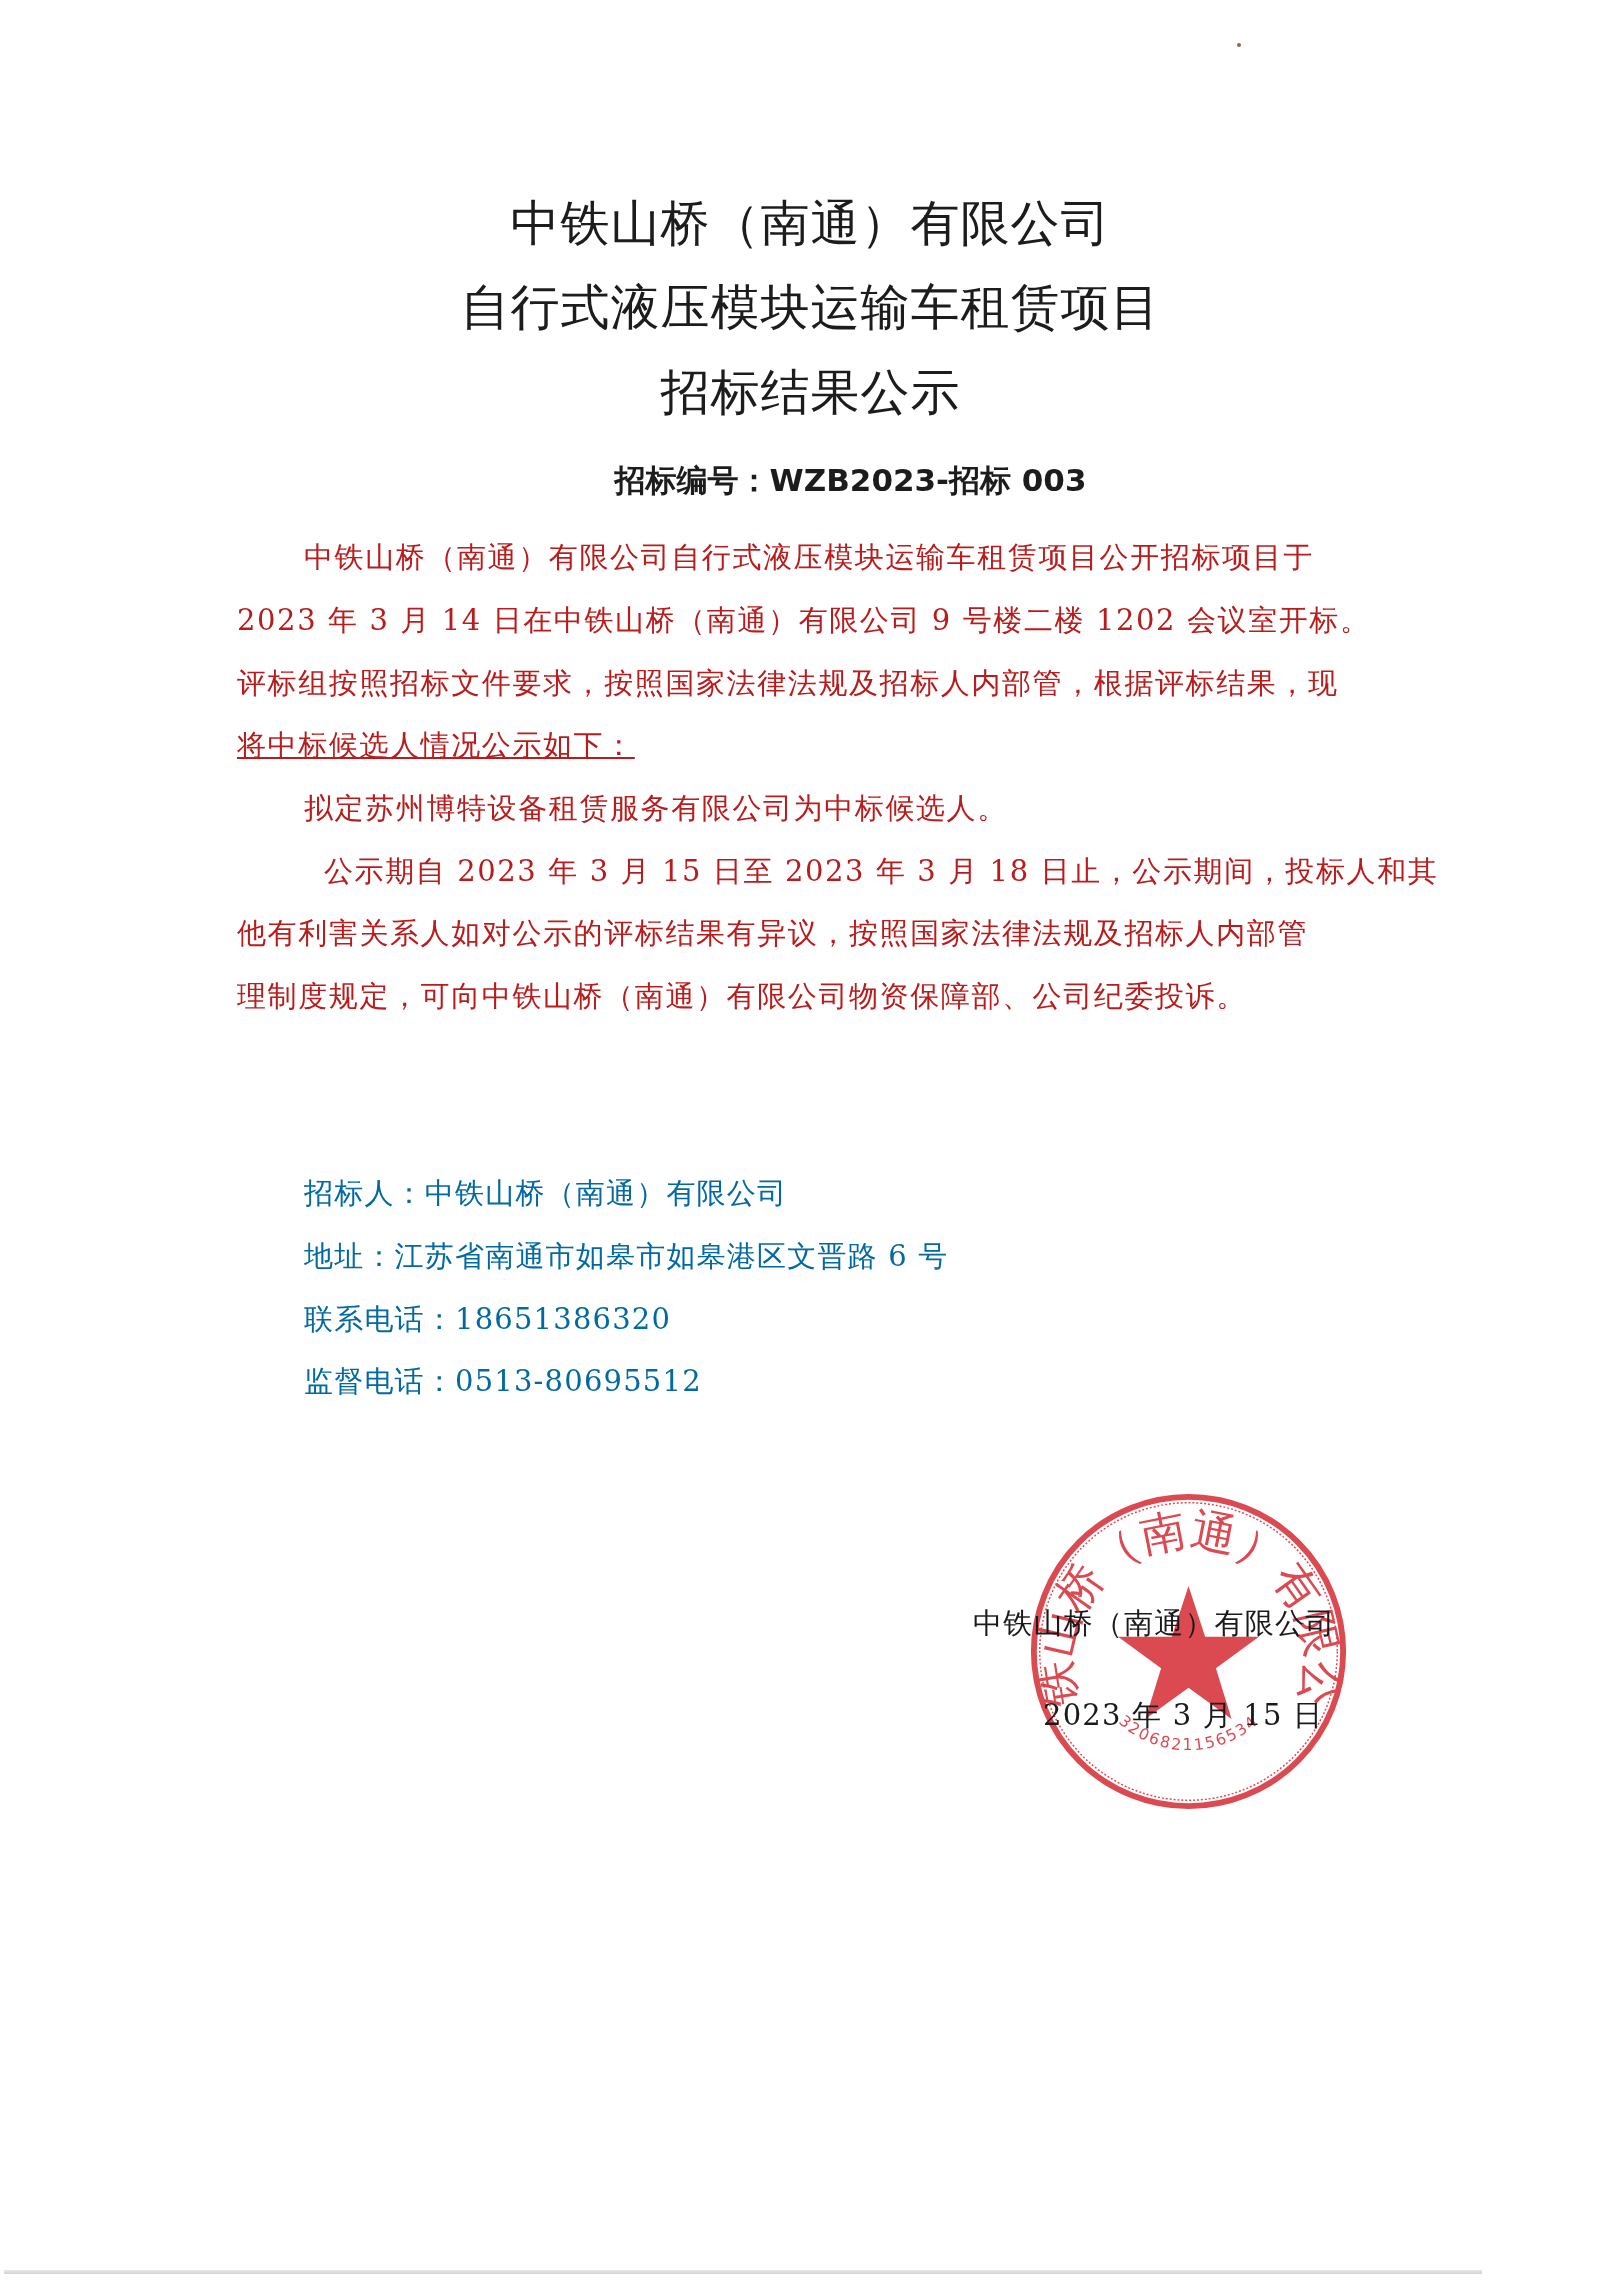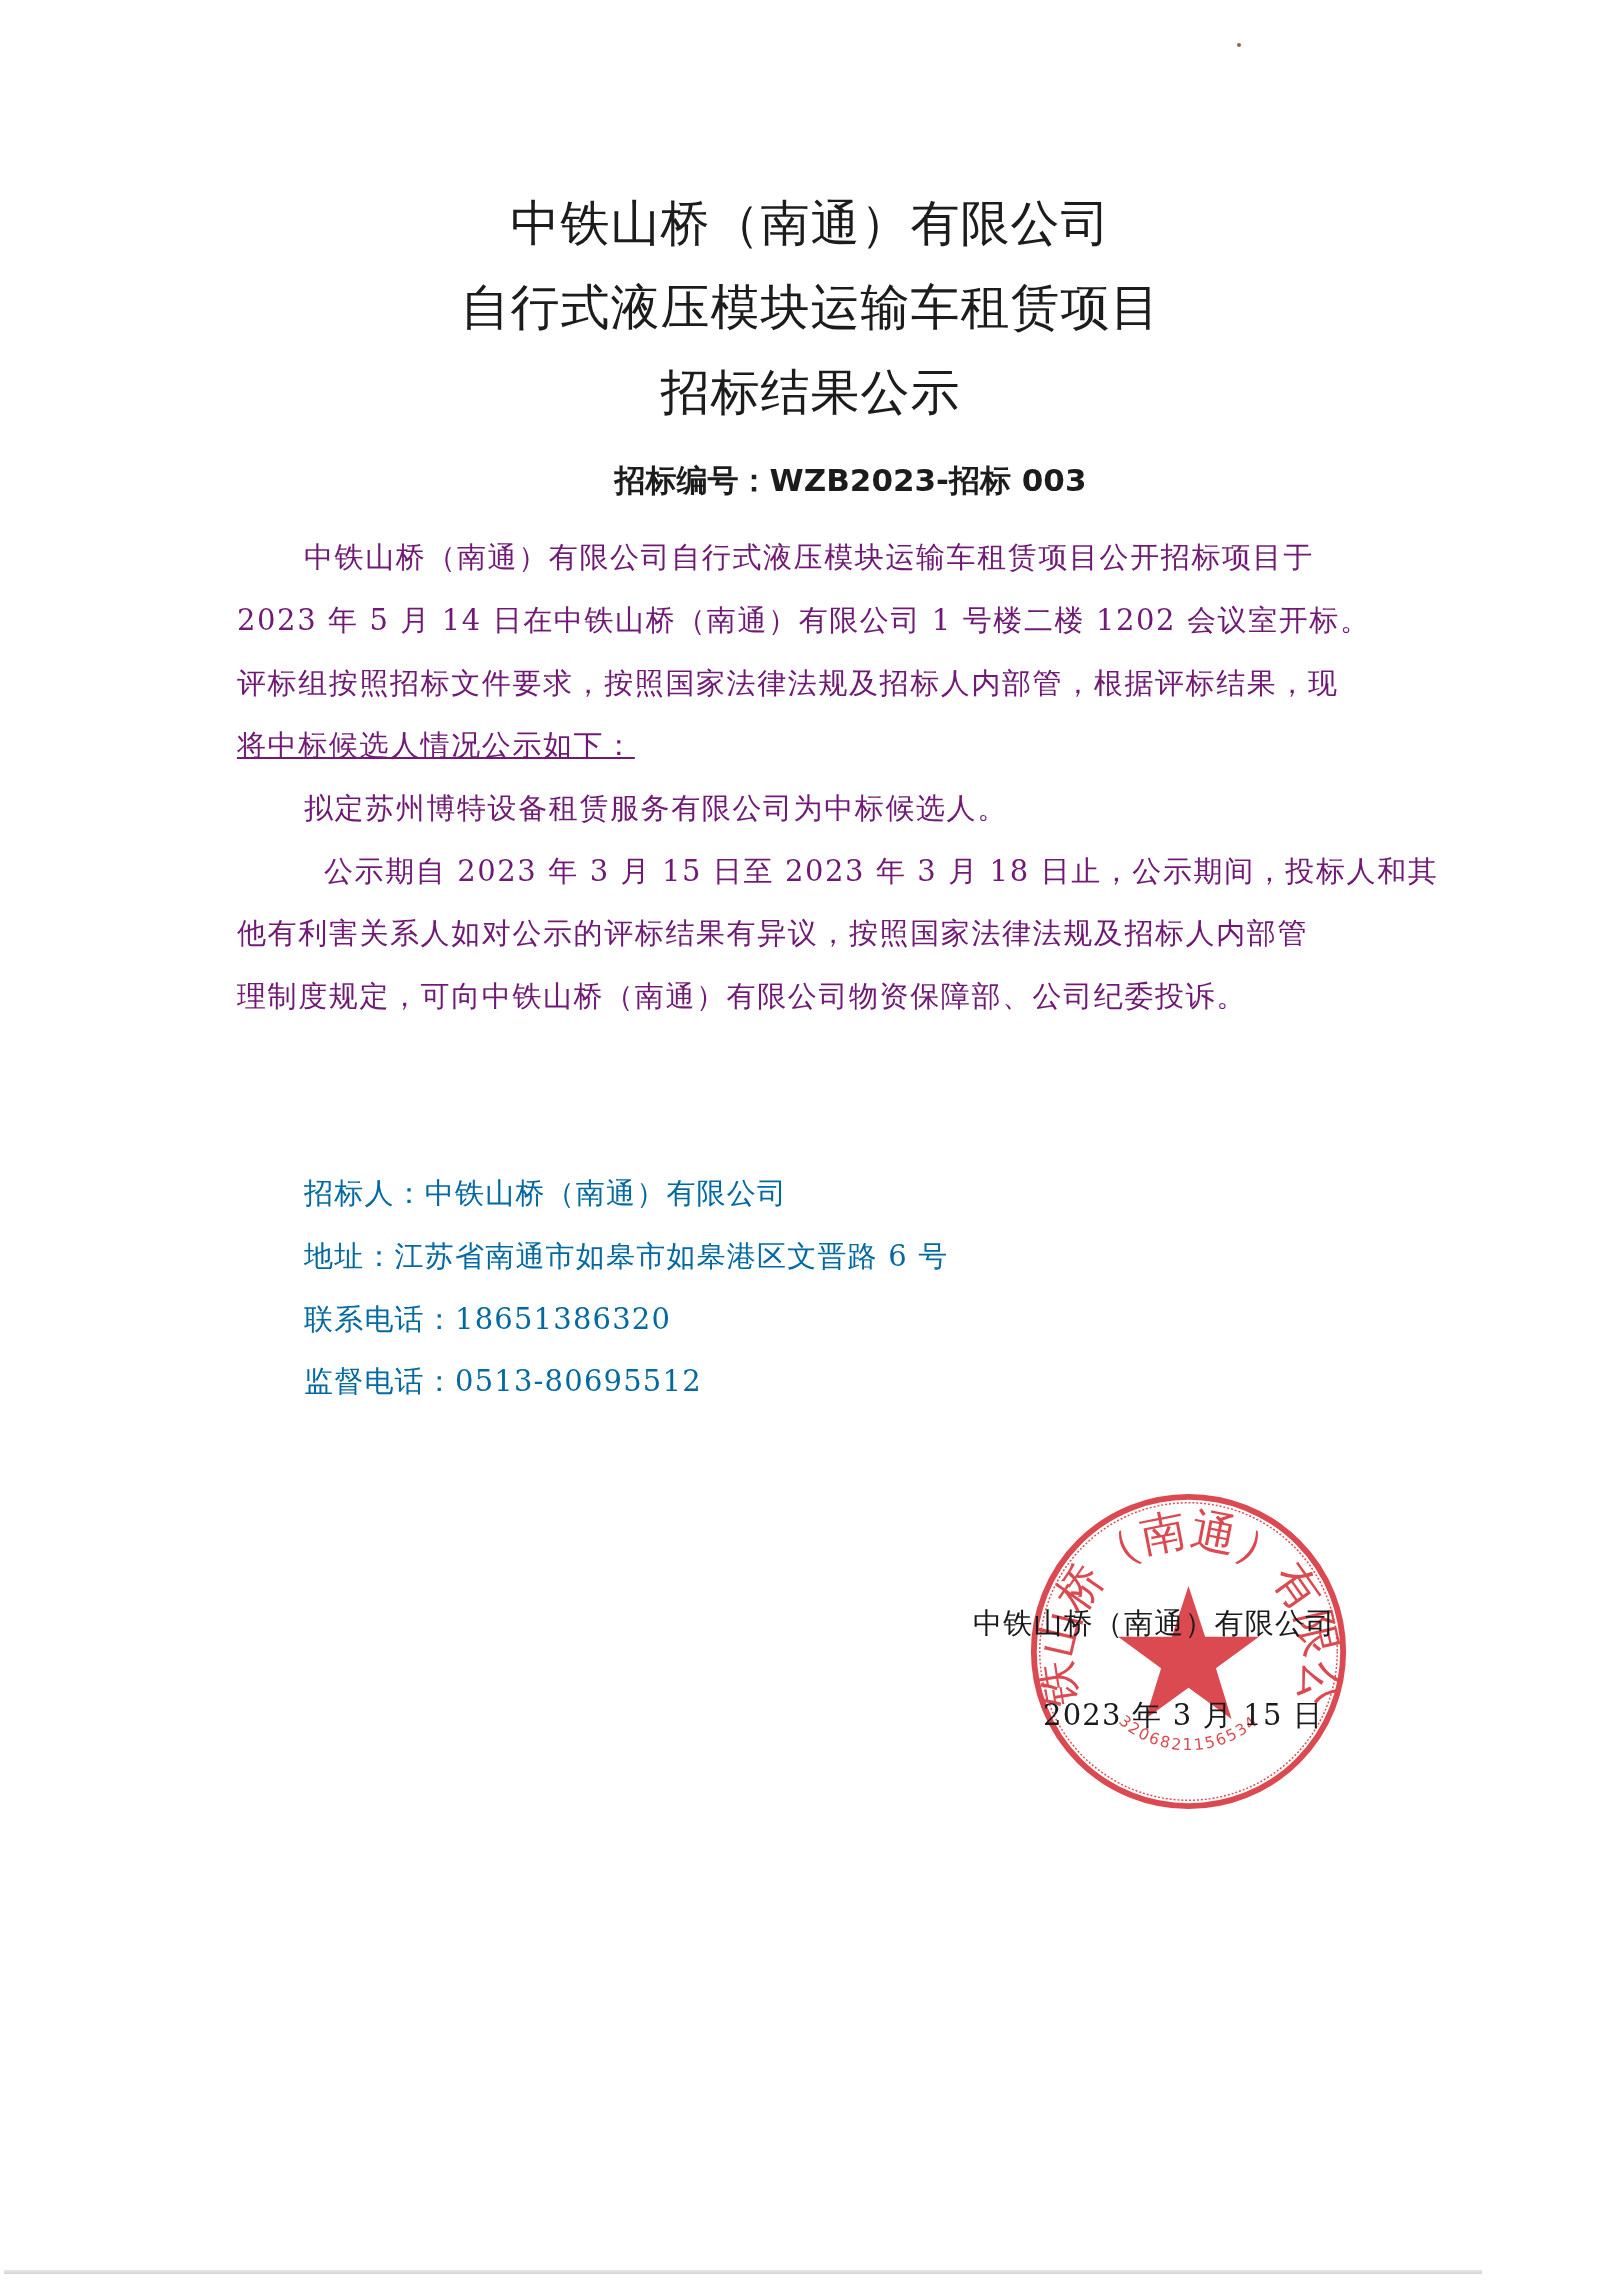--- a/index.html
+++ b/index.html
@@ -54,21 +54,21 @@
       color: #1c1c1c;
       padding-left: 40px;
     }
     .body-line {
       position: absolute;
       left: 237px;
       font-size: 29px;
       line-height: 39px;
       white-space: nowrap;
       letter-spacing: 1.6px;
-      color: #701a75;
+      color: #b91c1c;
     }
     .body-line.indent { left: 304px; }
     .info-line {
       position: absolute;
       left: 304px;
       font-size: 29px;
       line-height: 39px;
       white-space: nowrap;
       letter-spacing: 1.2px;
       color: #0369a1;
@@ -108,21 +108,21 @@
 
   <div class="speck"></div>
 
   <div class="title-line" style="top:194px;">中铁山桥（南通）有限公司</div>
   <div class="title-line" style="top:363px;">招标结果公示</div>
   <div class="title-line" style="top:278px;">自行式液压模块运输车租赁项目</div>
   <div class="bid-no" style="top:461px;">招标编号：WZB2023-招标 003</div>
 
   <div>
     <div class="body-line indent" style="top:538px;">中铁山桥（南通）有限公司自行式液压模块运输车租赁项目公开招标项目于</div>
-    <div class="body-line" style="top:601px;">2023 年 5 月 14 日在中铁山桥（南通）有限公司 1 号楼二楼 1202 会议室开标。</div>
+    <div class="body-line" style="top:601px;">2023 年 3 月 14 日在中铁山桥（南通）有限公司 9 号楼二楼 1202 会议室开标。</div>
     <div class="body-line" style="top:664px;">评标组按照招标文件要求，按照国家法律法规及招标人内部管，根据评标结果，现</div>
     <div class="body-line" style="top:726px;text-decoration:underline;">将中标候选人情况公示如下：</div>
 
     <div class="body-line indent" style="top:789px;">拟定苏州博特设备租赁服务有限公司为中标候选人。</div>
 
     <div class="body-line indent" style="top:852px;margin-left:20px;">公示期自 2023 年 3 月 15 日至 2023 年 3 月 18 日止，公示期间，投标人和其</div>
     <div class="body-line" style="top:914px;">他有利害关系人如对公示的评标结果有异议，按照国家法律法规及招标人内部管</div>
     <div class="body-line" style="top:977px;">理制度规定，可向中铁山桥（南通）有限公司物资保障部、公司纪委投诉。</div>
   </div>
 

